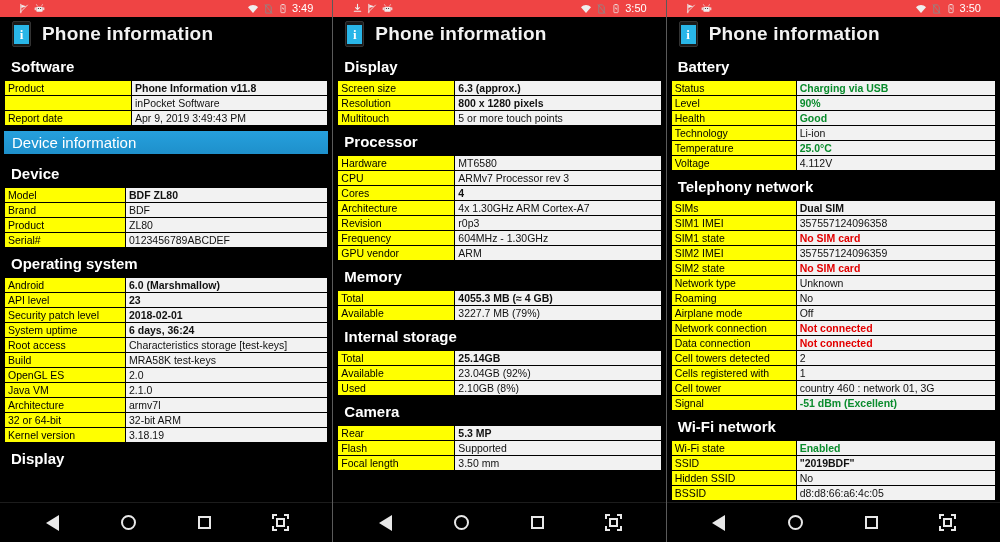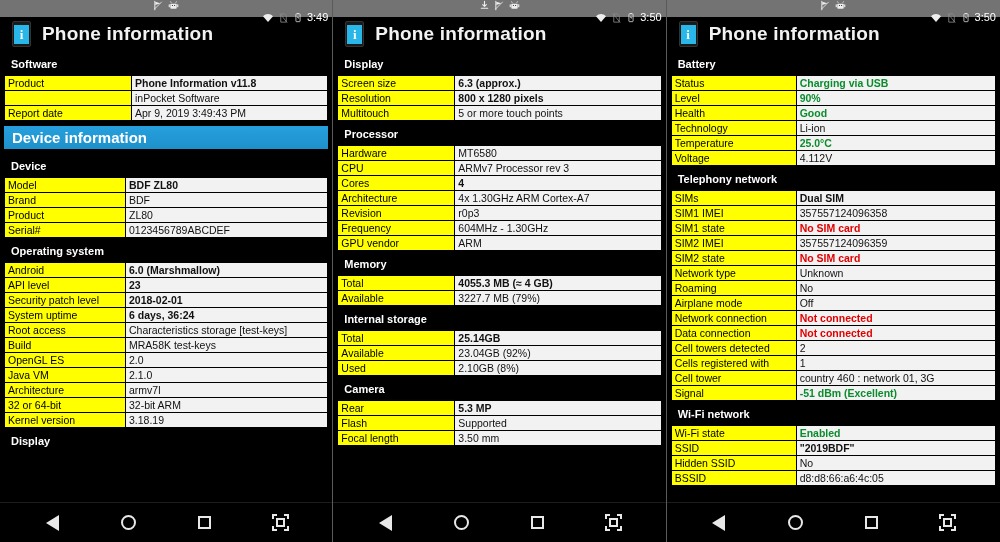--- a/index.html
+++ b/index.html
@@ -15,26 +15,25 @@
     width:333.33px; height:542px;
     background:#000;
     overflow:hidden;
     border-right:1px solid #5a5a5a;
   }
   .panel:last-child { border-right:none; }
 
   
   .statusbar {
     height:17px; width:100%;
-    background:#737373;
+    background:#ef4444;
     display:flex; align-items:center;
-    padding:0 4px;
+    padding:0 19px;
     position:relative;
     flex-shrink:0;
-    flex-direction:column;
   }
   .sb-left { display:flex; align-items:center; gap:4px; }
   .sb-right { margin-left:auto; display:flex; align-items:center; gap:4px; }
   .sb-clock {
     color:#fff; font-size:11px; line-height:11px;
     font-family:"Liberation Sans", sans-serif;
   }
   .ico { display:block; }
 
   
@@ -65,25 +64,25 @@
 
   .sectionbar {
     background:#2196cf;
     background:linear-gradient(180deg,#26a0dd 0%,#1e90cb 100%);
     margin:5px 4px 4px 4px;
     height:23px;
     display:flex; align-items:center;
     padding-left:8px;
   }
   .sectionbar span {
+    color:#fff; font-size:15px; font-weight:normal;
+  }
+
+  .grouphead {
     color:#fff; font-size:15px; font-weight:bold;
-  }
-
-  .grouphead {
-    color:#fff; font-size:11px; font-weight:bold;
     padding:7px 0 5px 11px;
   }
 
   table.tbl {
     width:calc(100% - 8px);
     margin:0 4px;
     border-collapse:collapse;
     table-layout:fixed;
   }
   table.tbl td {

